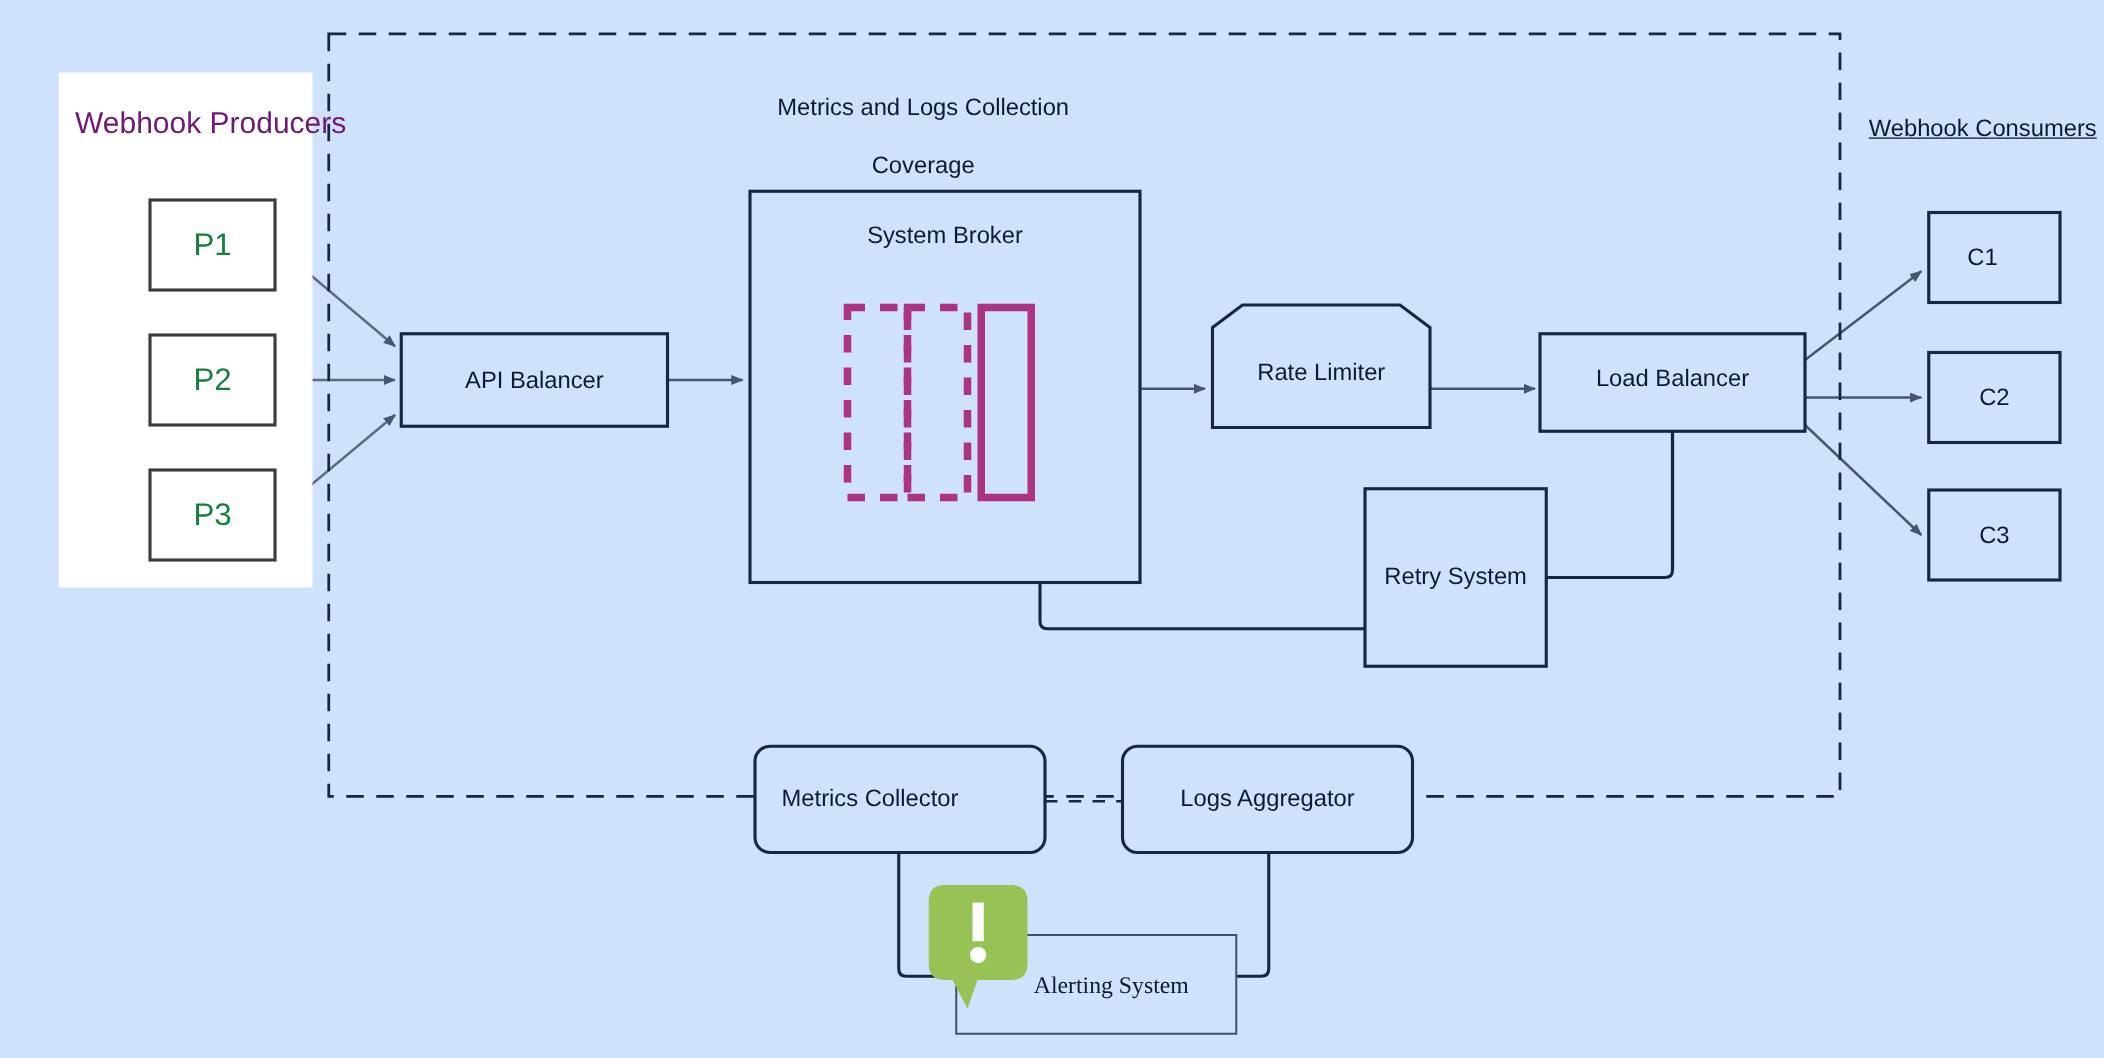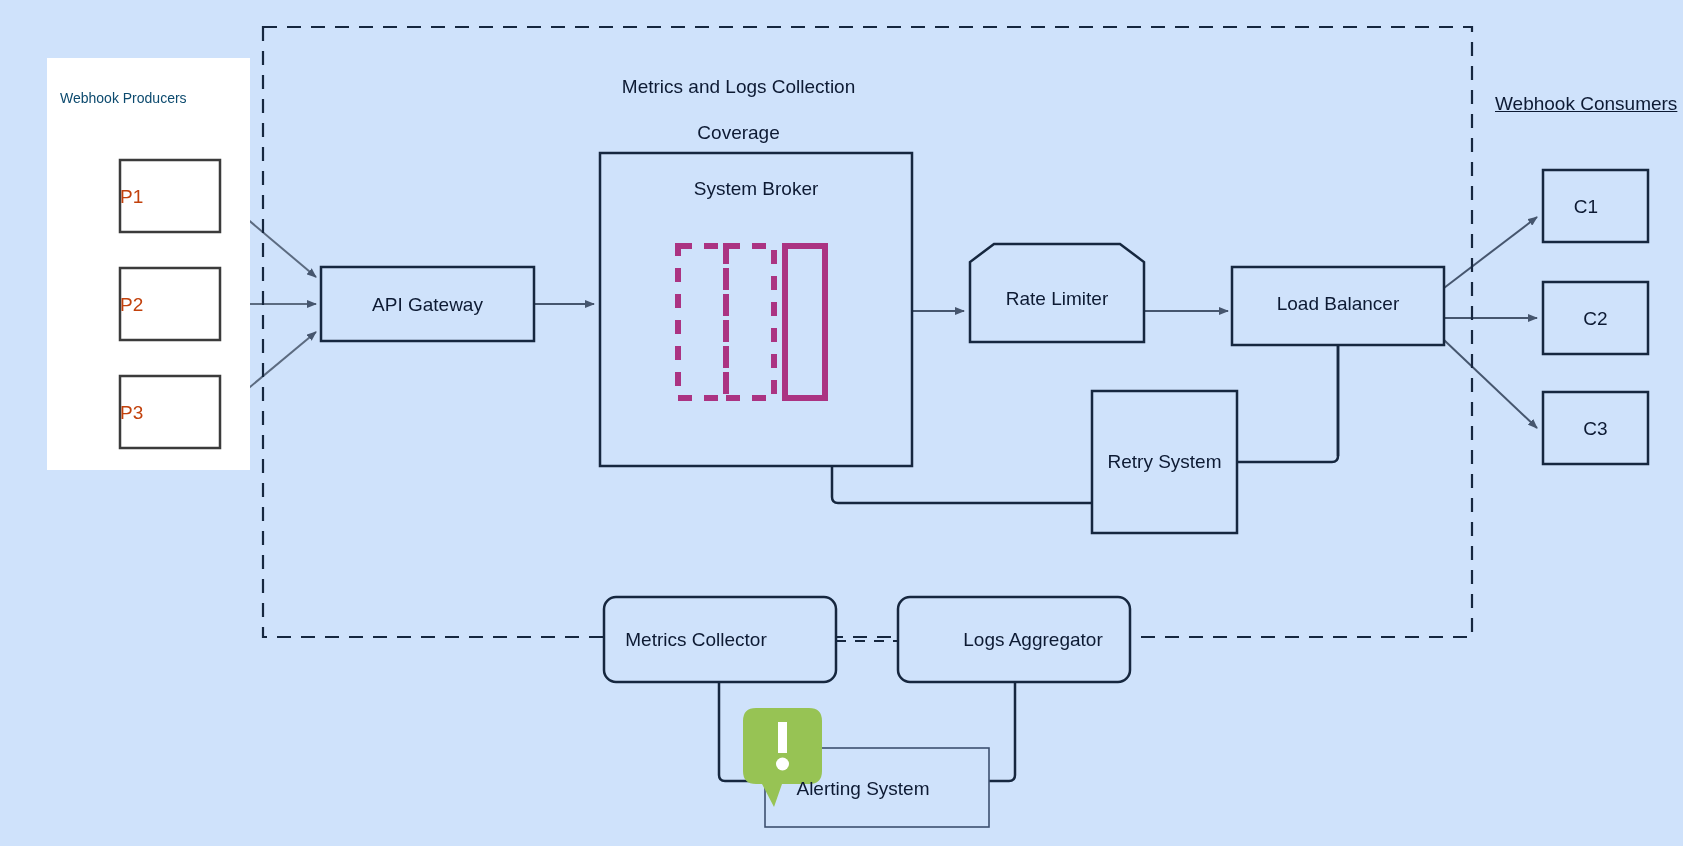--- a/index.html
+++ b/index.html
@@ -37,31 +37,31 @@
   .sec-title {
     position: absolute;
     color: #0d1a33;
     font-size: 19px;
     line-height: 23px;
     text-align: center;
     white-space: pre;
   }
   .prod-label {
     position: absolute;
-    color: #0c4a6e;
-    font-size: 14px;
+    color: #701a75;
+    font-size: 24px;
     line-height: 23px;
     white-space: pre;
   }
   .plabel {
     position: absolute;
-    color: #c2410c;
-    font-size: 19px;
+    color: #15803d;
+    font-size: 25px;
     line-height: 23px;
-    text-align: left;
+    text-align: center;
     white-space: pre;
   }
 </style>
 </head>
 <body>
 
 <div id="canvas">
 
   <svg class="layer" viewBox="0 0 1683 846">
     <defs>
@@ -169,29 +169,29 @@
   <div class="sec-title" style="left:1463px; top:92px; width:200px; text-align:left;text-decoration:underline;">Webhook Consumers</div>
 
   <div class="plabel" style="left:88px; top:185px; width:100px;">P1</div>
   <div class="plabel" style="left:88px; top:293px; width:100px;">P2</div>
   <div class="plabel" style="left:88px; top:401px; width:100px;">P3</div>
 
   <div class="node-label" style="left:1511px; top:195px; width:86px;">C1</div>
   <div class="node-label" style="left:1511px; top:307px; width:105px;">C2</div>
   <div class="node-label" style="left:1511px; top:417px; width:105px;">C3</div>
 
-  <div class="node-label" style="left:289px; top:293px; width:213px;">API Gateway</div>
+  <div class="node-label" style="left:289px; top:293px; width:213px;">API Balancer</div>
 
   <div class="node-label" style="left:568px; top:177px; width:312px;">System Broker</div>
 
   <div class="node-label" style="left:938px; top:287px; width:174px;">Rate Limiter</div>
 
   <div class="node-label" style="left:1200px; top:292px; width:212px;">Load Balancer</div>
 
   <div class="node-label" style="left:1055px; top:450px; width:155px;">Retry System</div>
 
   <div class="node-label" style="left:548px; top:628px; width:232px;">Metrics Collector</div>
 
-  <div class="node-label" style="left:866px; top:628px; width:232px;padding-left:19px;">Logs Aggregator</div>
+  <div class="node-label" style="left:866px; top:628px; width:232px;">Logs Aggregator</div>
 
-  <div class="node-label" style="left:719px; top:777px; width:224px;">Alerting System</div>
+  <div class="node-label" style="left:745px; top:777px; width:224px;font-family:Liberation Serif, serif;">Alerting System</div>
 
 </div>
 
 </body></html>

